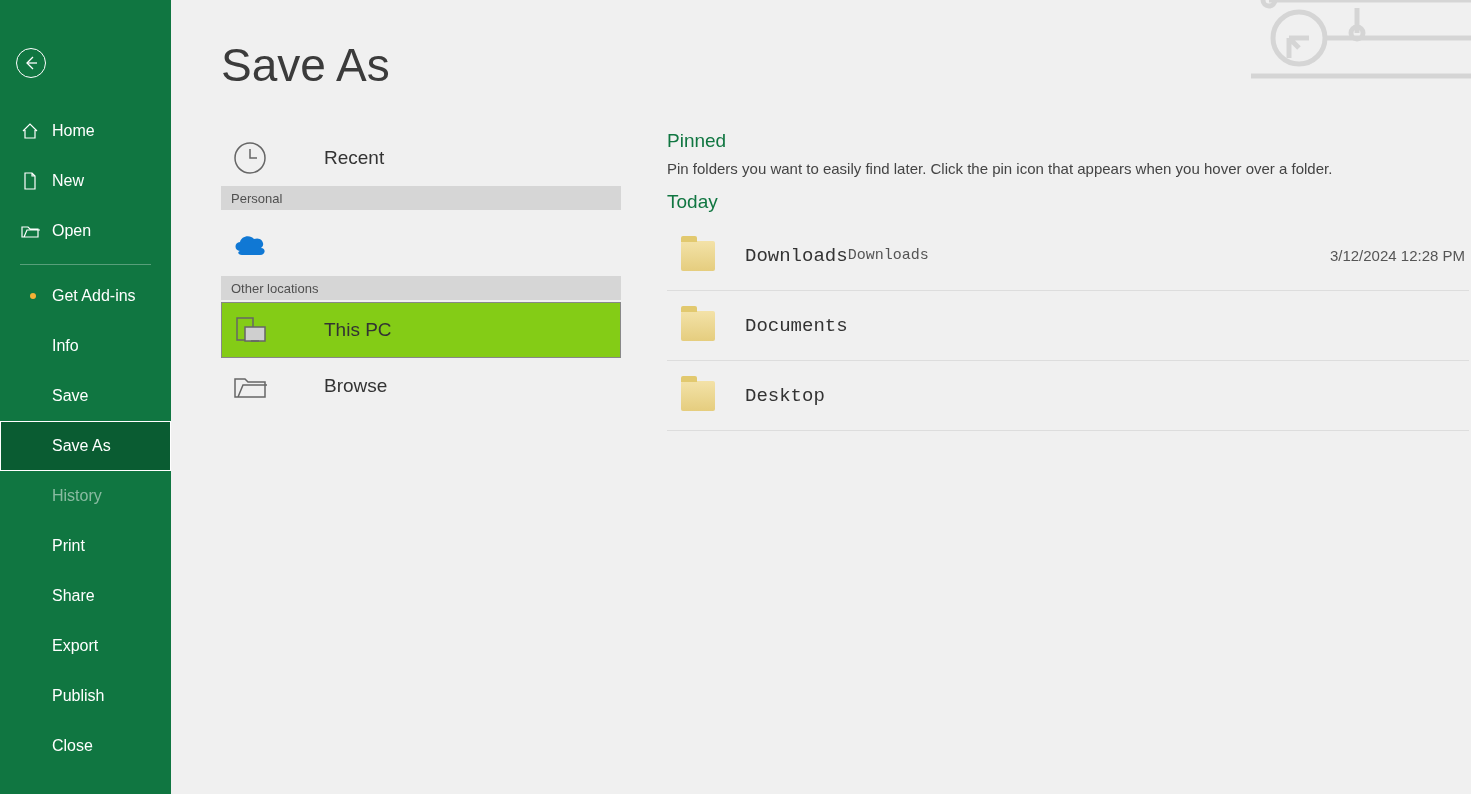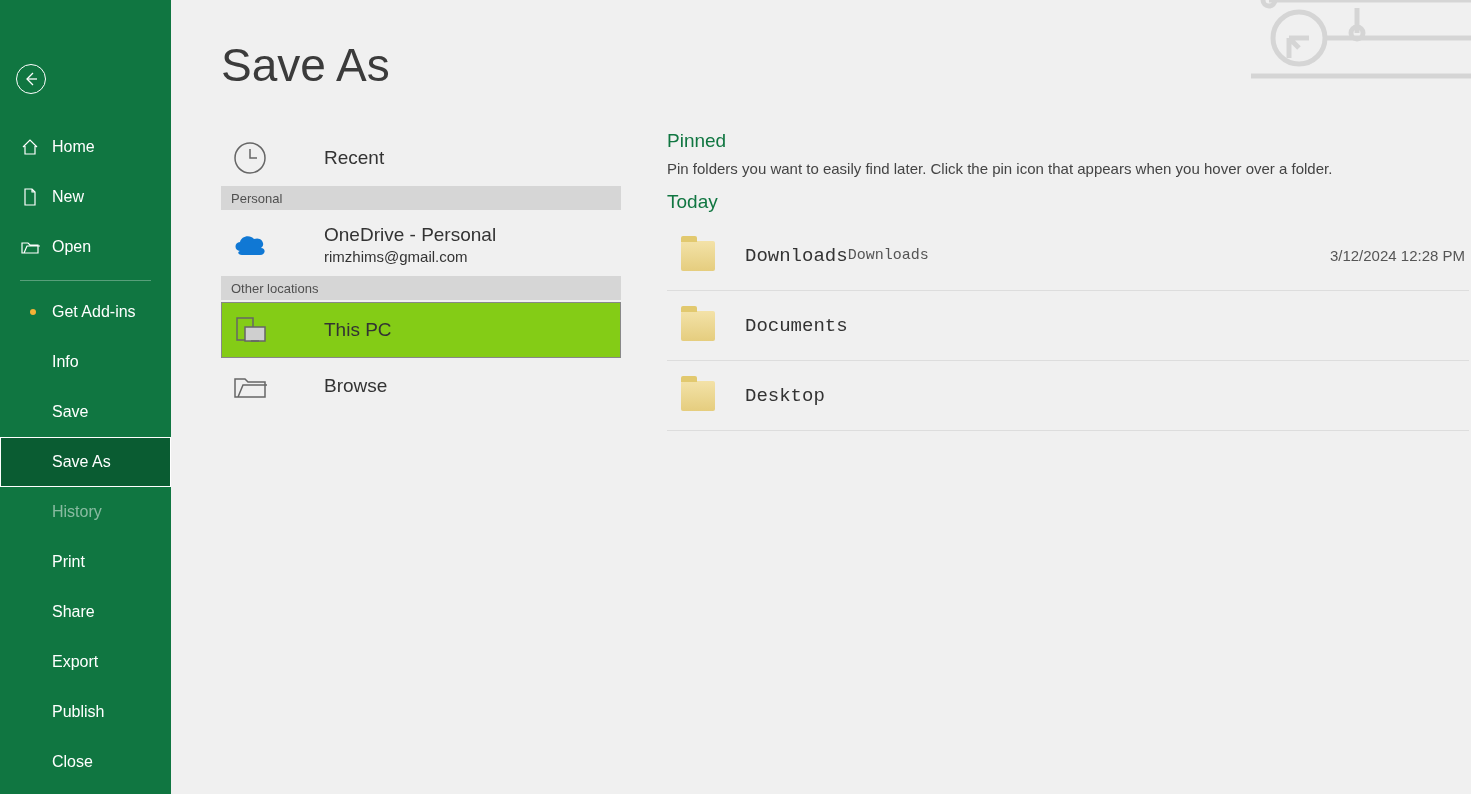--- a/index.html
+++ b/index.html
@@ -16,21 +16,21 @@
       overflow: hidden;
       position: relative;
     }
     .sidebar {
       width: 171px;
       height: 100%;
       background: #107641;
       color: #fff;
       display: flex;
       flex-direction: column;
-      padding-top: 22px;
+      padding-top: 6px;
     }
     .back-circle {
       width: 30px;
       height: 30px;
       border-radius: 50%;
       border: 1px solid #fff;
       margin: 42px 0 28px 16px;
       display: flex;
       align-items: center;
       justify-content: center;
@@ -278,24 +278,20 @@
     </div>
 
     <div class="section-header">Personal</div>
 
     <div class="place-item" style="height:64px">
       <span class="picon">
         <svg width="36" height="26" viewBox="0 0 36 26">
             <path d="M8 20 C2 20 2 11 8 11 C9 5 18 3 22 8 C30 5 34 14 29 17 C34 17 34 24 28 24 H10 C6 24 5 21 8 20 Z" fill="#1078d4"></path>
           </svg>
       </span>
-      <div class="place-text">
-        <span class="place-label">OneDrive - Personal</span>
-        <span class="place-sub">rimzhims@gmail.com</span>
-      </div>
     </div>
 
     <div class="section-header">Other locations</div>
 
     <div class="place-item sel">
       <span class="picon">
         <svg width="34" height="34" viewBox="0 0 34 34">
             <rect x="4" y="5" width="16" height="22" stroke="#666" stroke-width="1.5" fill="none"></rect>
             <rect x="12" y="14" width="20" height="14" stroke="#666" stroke-width="1.5" fill="#cfcfcf"></rect>
             <line x1="18" y1="28" x2="26" y2="28" stroke="#666" stroke-width="1.5"></line>

